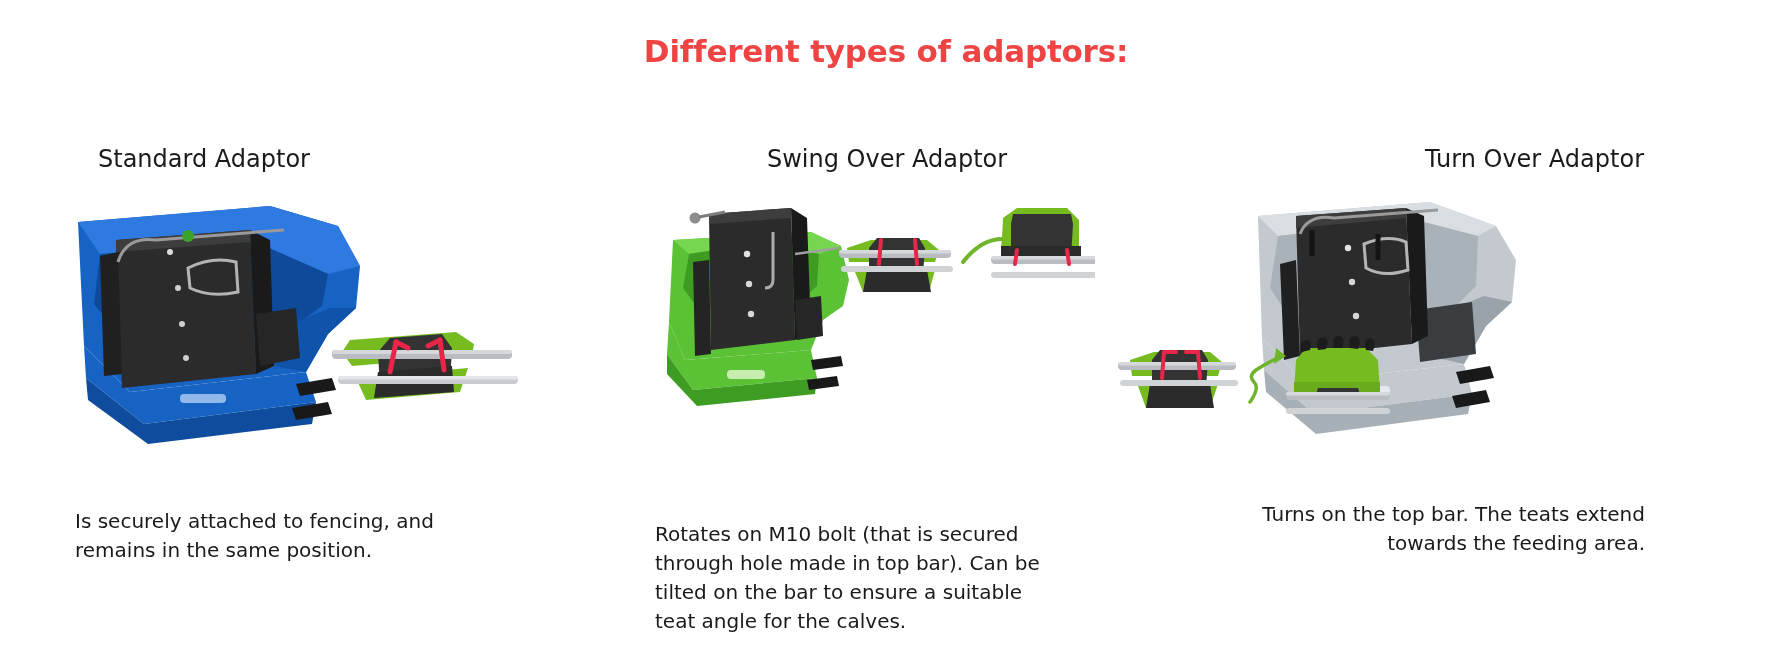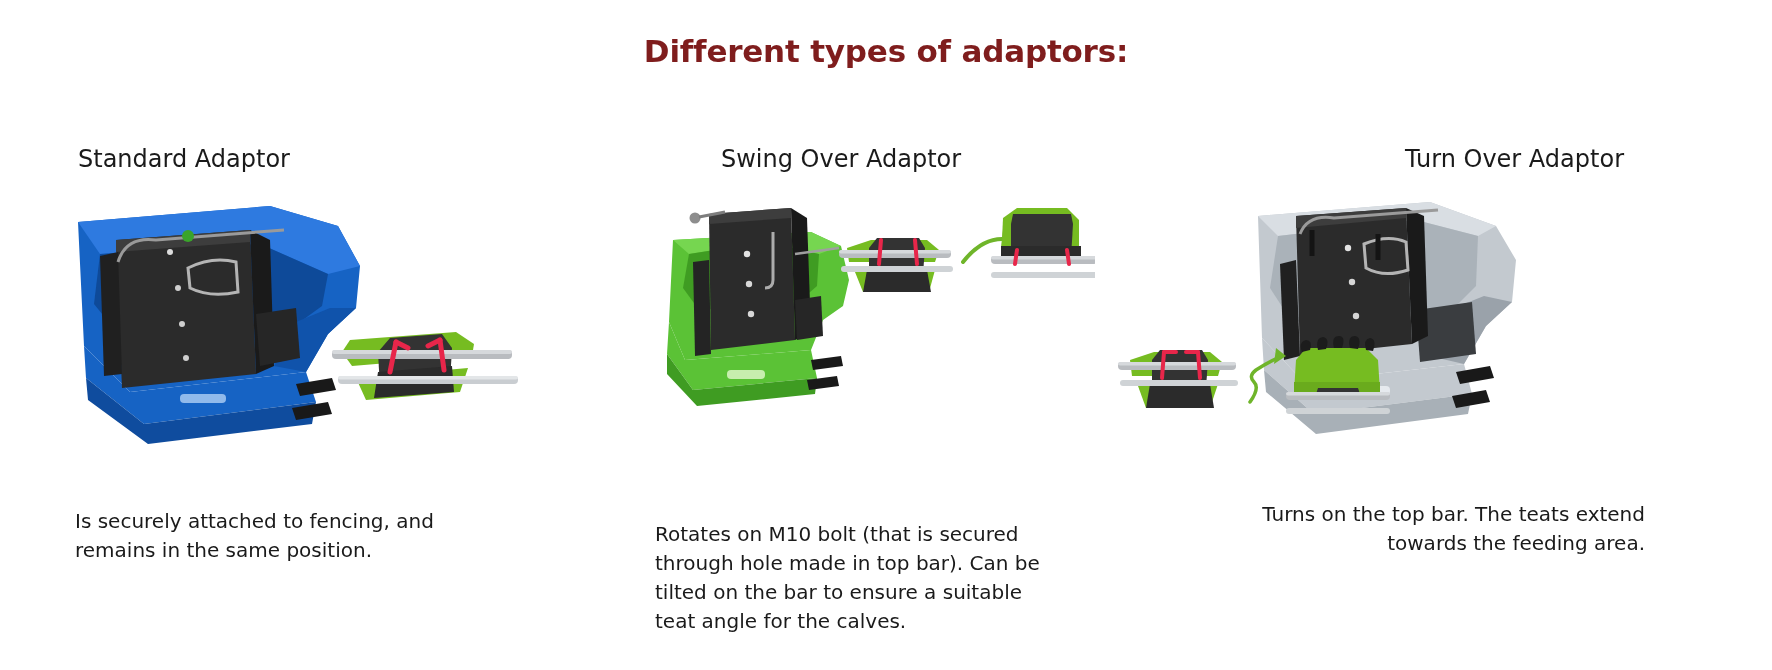--- a/index.html
+++ b/index.html
@@ -18,40 +18,41 @@
 
   .page-title {
     position: absolute;
     top: 33px;
     left: 0;
     width: 1772px;
     text-align: center;
     font-size: 31px;
     font-weight: bold;
     letter-spacing: -0.2px;
-    color: #7f1d1d;
+    color: #ef4444;
   }
 
   .column {
     position: absolute;
     top: 0;
   }
   .col-1 { left: 55px;  width: 520px; }
   .col-2 { left: 655px; width: 460px; }
   .col-3 { left: 1180px; width: 540px; }
 
   .col-heading {
     position: absolute;
     font-size: 24px;
     font-weight: 400;
     color: #1a1a1a;
     white-space: nowrap;
+    margin-left: 20px;
   }
   .col-1 .col-heading { top: 145px; left: 23px; }
-  .col-2 .col-heading { top: 145px; left: 66px; text-align: center; }
+  .col-2 .col-heading { top: 145px; left: 92px; text-align: center; }
   .col-3 .col-heading { top: 145px; left: 225px; text-align: right; }
 
   .col-body {
     position: absolute;
     font-size: 20px;
     line-height: 29px;
     color: #1a1a1a;
   }
   .col-1 .col-body { top: 507px; left: 20px; width: 430px; }
   .col-2 .col-body { top: 480px; left: 0px;  width: 400px; margin-top: 40px; }

